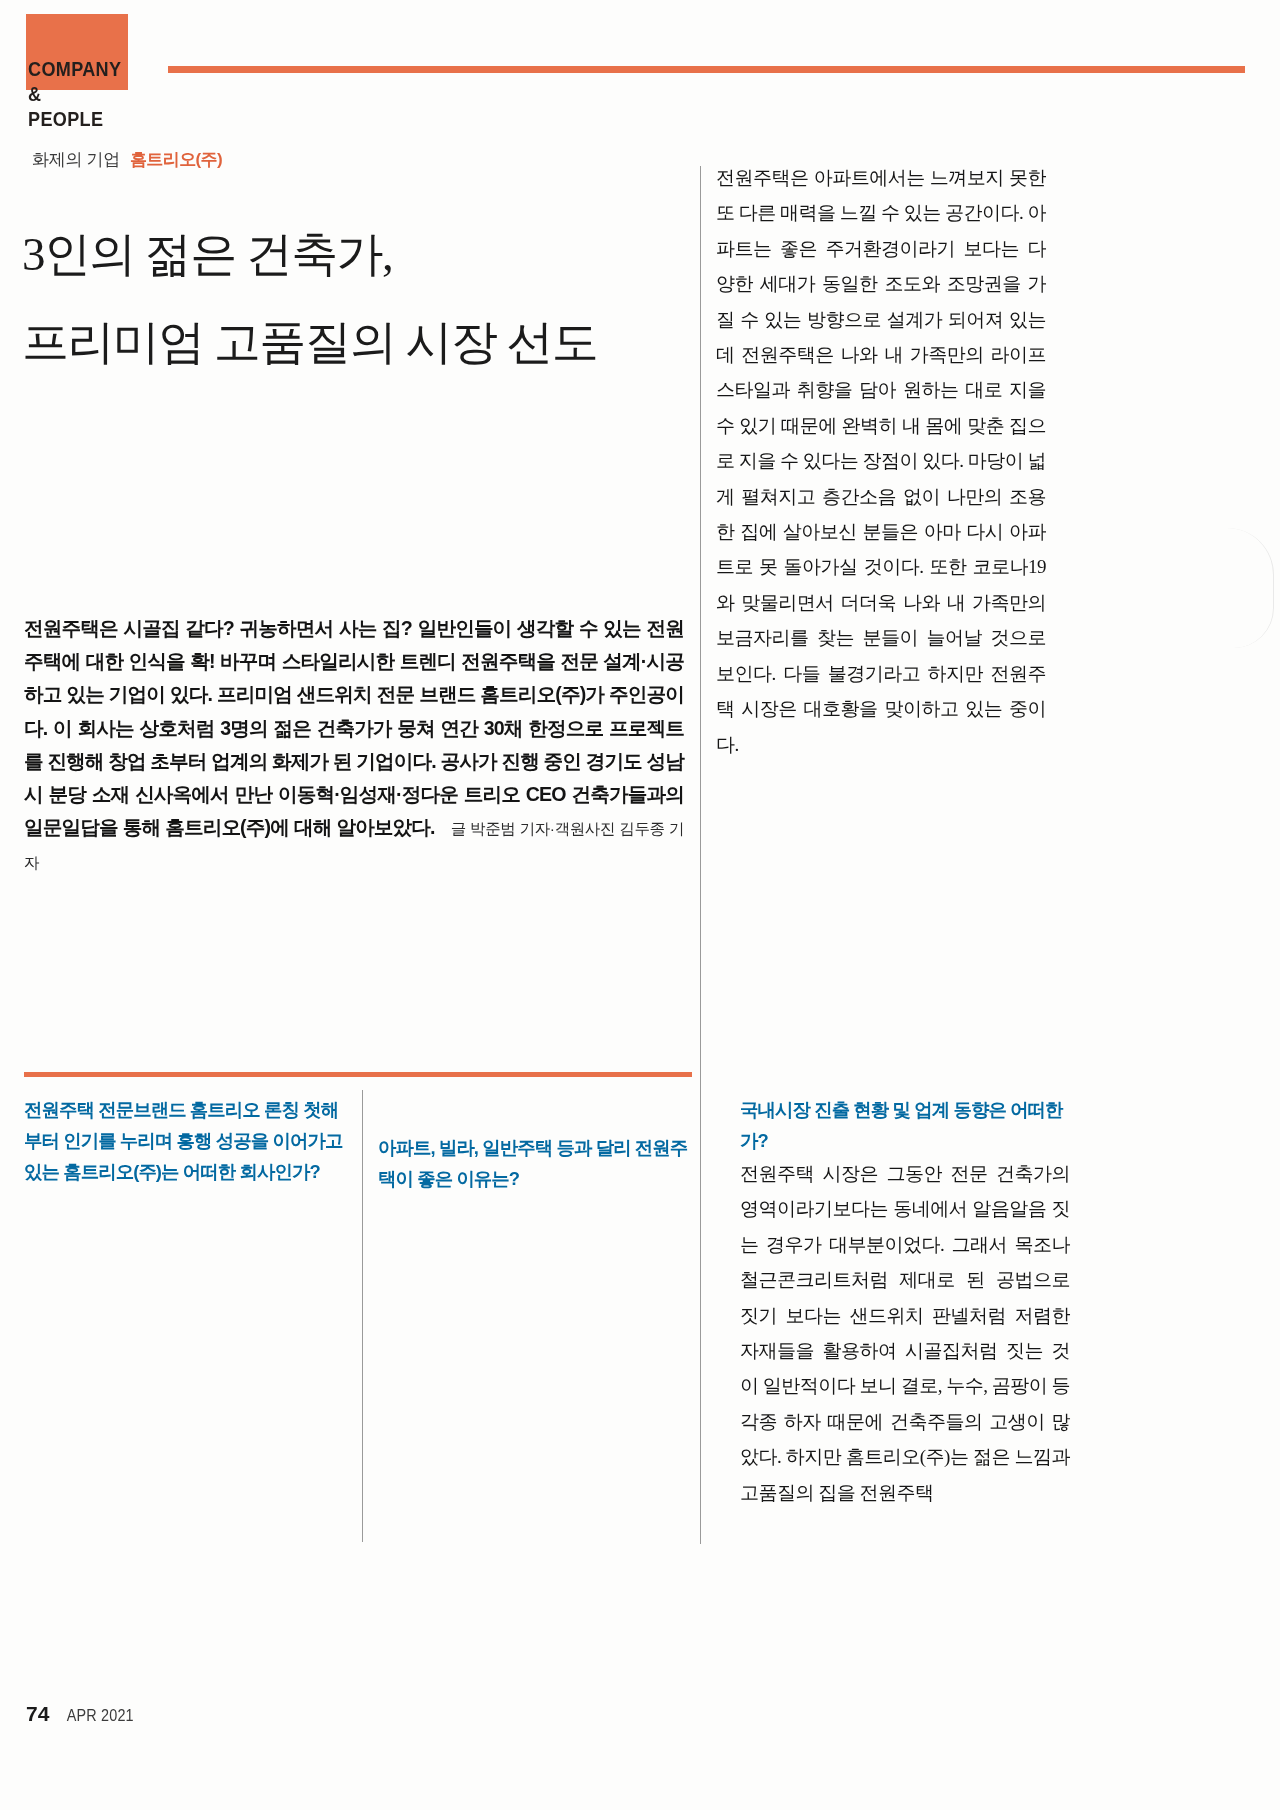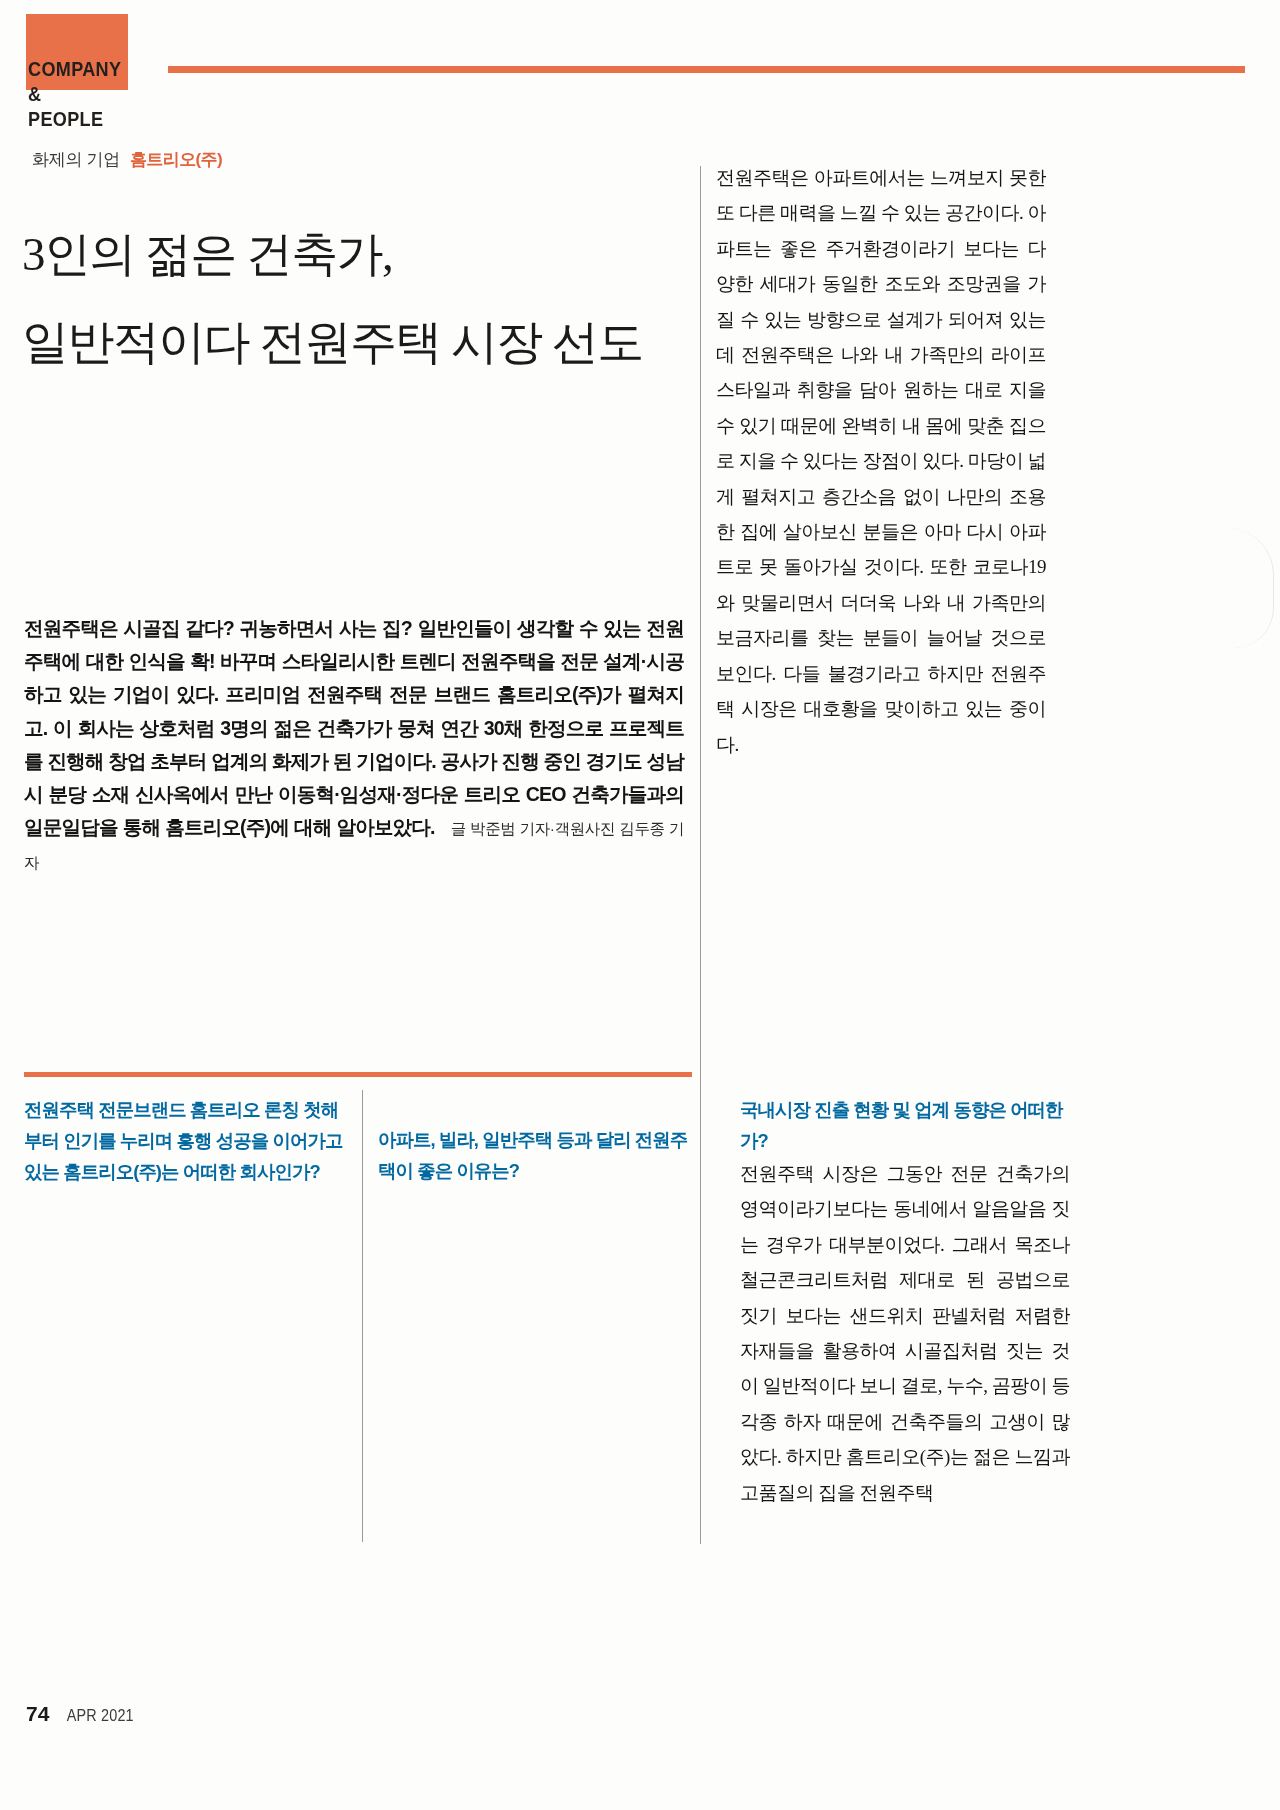--- a/index.html
+++ b/index.html
@@ -155,21 +155,21 @@
   .qhead {
     font-family: "Liberation Sans", sans-serif;
     font-weight: 700;
     font-size: 18.4px;
     line-height: 31px;
     letter-spacing: -0.9px;
     text-align: left;
     color: #0369a1;
     margin: 0 0 3px 0;
   }
-  .qhead.spaced { margin-top: 30px; }
+  .qhead.spaced { margin-top: 38px; }
 
   
   .footer {
     position: absolute;
     left: 26px;
     top: 1702px;
     display: flex;
     align-items: baseline;
     gap: 14px;
     justify-content: space-between;
@@ -217,24 +217,24 @@
   </div>
 
   <div class="header-rule"></div>
 
   <div class="kicker">
     <span>화제의 기업</span><span class="brand">홈트리오(주)</span>
   </div>
 
   <div class="headline">
     <div>3인의 젊은 건축가,</div>
-    <div>일반적이다 전원주택 시장 선도</div>
-  </div>
-
-  <div class="lead"><span>전원주택은 시골집 같다? 귀농하면서 사는 집? 일반인들이 생각할 수 있는 전원주택에 대한 인식을 확! 바꾸며 스타일리시한 트렌디 전원주택을 전문 설계·시공하고 있는 기업이 있다. 프리미엄 전원주택 전문 브랜드 홈트리오(주)가 펼쳐지고. 이 회사는 상호처럼 3명의 젊은 건축가가 뭉쳐 연간 30채 한정으로 프로젝트를 진행해 창업 초부터 업계의 화제가 된 기업이다. 공사가 진행 중인 경기도 성남시 분당 소재 신사옥에서 만난 이동혁·임성재·정다운 트리오 CEO 건축가들과의 일문일답을 통해 홈트리오(주)에 대해 알아보았다.</span><span class="byline">글 박준범 기자·객원사진 김두종 기자</span></div>
+    <div>프리미엄 고품질의 시장 선도</div>
+  </div>
+
+  <div class="lead"><span>전원주택은 시골집 같다? 귀농하면서 사는 집? 일반인들이 생각할 수 있는 전원주택에 대한 인식을 확! 바꾸며 스타일리시한 트렌디 전원주택을 전문 설계·시공하고 있는 기업이 있다. 프리미엄 샌드위치 전문 브랜드 홈트리오(주)가 주인공이다. 이 회사는 상호처럼 3명의 젊은 건축가가 뭉쳐 연간 30채 한정으로 프로젝트를 진행해 창업 초부터 업계의 화제가 된 기업이다. 공사가 진행 중인 경기도 성남시 분당 소재 신사옥에서 만난 이동혁·임성재·정다운 트리오 CEO 건축가들과의 일문일답을 통해 홈트리오(주)에 대해 알아보았다.</span><span class="byline">글 박준범 기자·객원사진 김두종 기자</span></div>
 
   <div class="col col-right-top">
     <p>전원주택은 아파트에서는 느껴보지 못한 또 다른 매력을 느낄 수 있는 공간이다. 아파트는 좋은 주거환경이라기 보다는 다양한 세대가 동일한 조도와 조망권을 가질 수 있는 방향으로 설계가 되어져 있는데 전원주택은 나와 내 가족만의 라이프스타일과 취향을 담아 원하는 대로 지을 수 있기 때문에 완벽히 내 몸에 맞춘 집으로 지을 수 있다는 장점이 있다. 마당이 넓게 펼쳐지고 층간소음 없이 나만의 조용한 집에 살아보신 분들은 아마 다시 아파트로 못 돌아가실 것이다. 또한 코로나19와 맞물리면서 더더욱 나와 내 가족만의 보금자리를 찾는 분들이 늘어날 것으로 보인다. 다들 불경기라고 하지만 전원주택 시장은 대호황을 맞이하고 있는 중이다.</p>
   </div>
 
   <div class="qa-rule"></div>
 
   <div class="vrule vrule-main"></div>
   <div class="vrule vrule-qa"></div>
 

